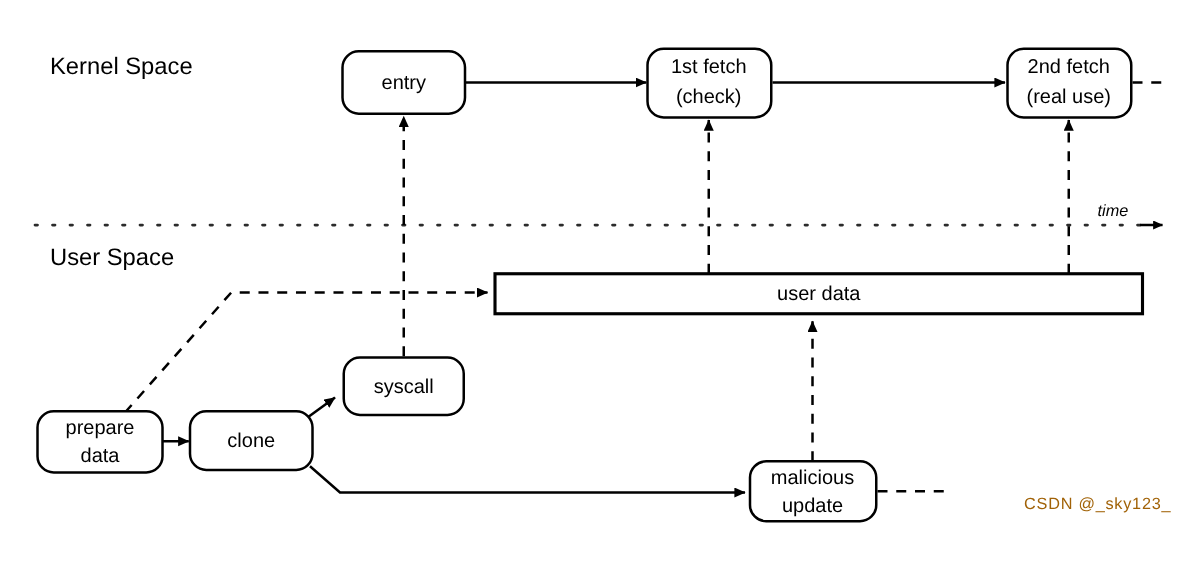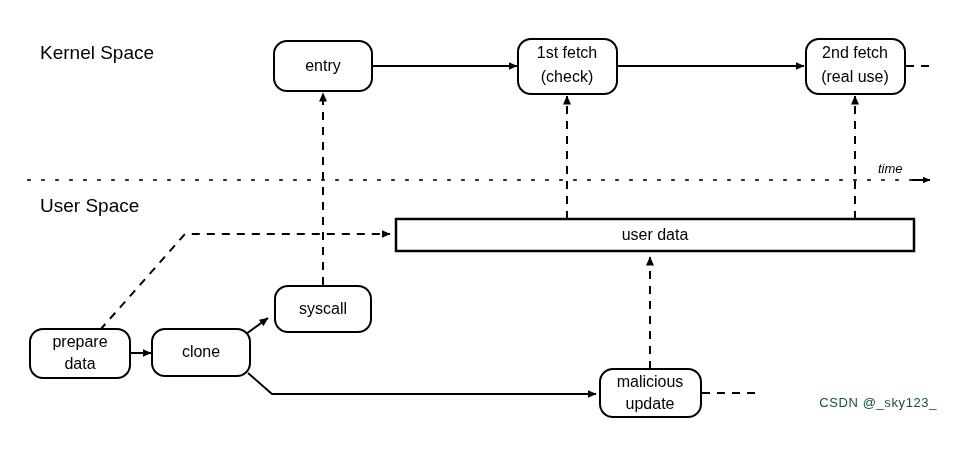--- a/index.html
+++ b/index.html
@@ -71,21 +71,21 @@
     stroke-width: 2.2;
     fill: none;
     stroke-dasharray: 2 12;
     stroke-linecap: round;
   }
   .watermark {
     position: absolute;
     right: 26px;
     bottom: 16px;
     font-size: 13px;
-    color: #14532d;
+    color: #a16207;
     letter-spacing: 0.6px;
     user-select: none;
   }
 </style>
 </head>
 <body>
 
 <div id="canvas">
 
   <svg id="diagram-svg" viewBox="0 0 963 454">

